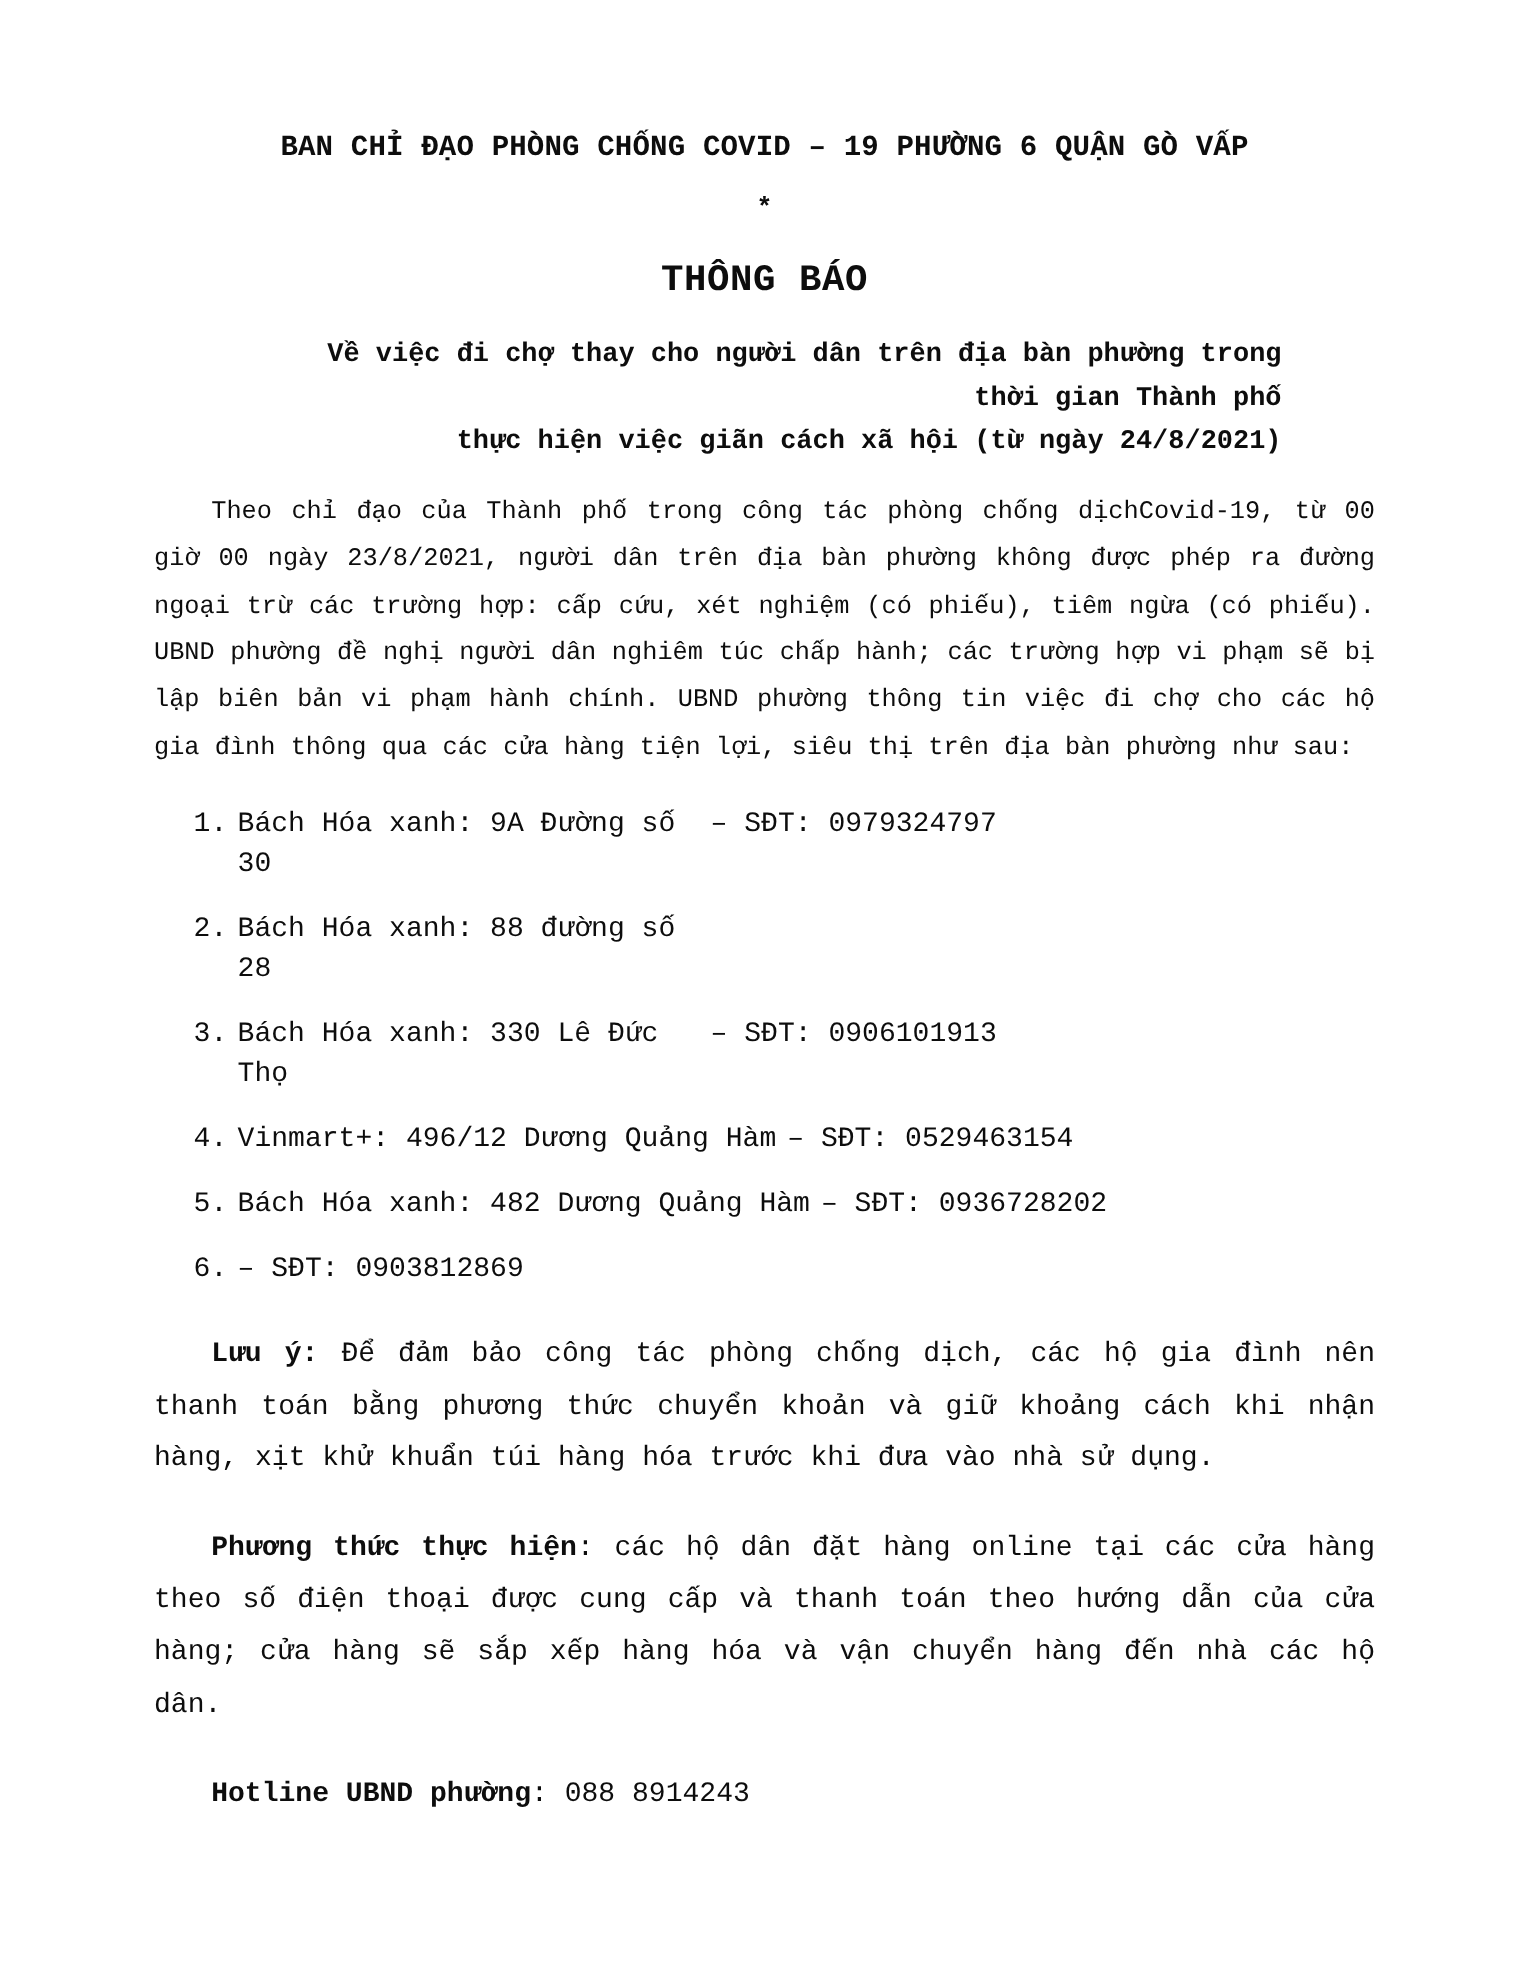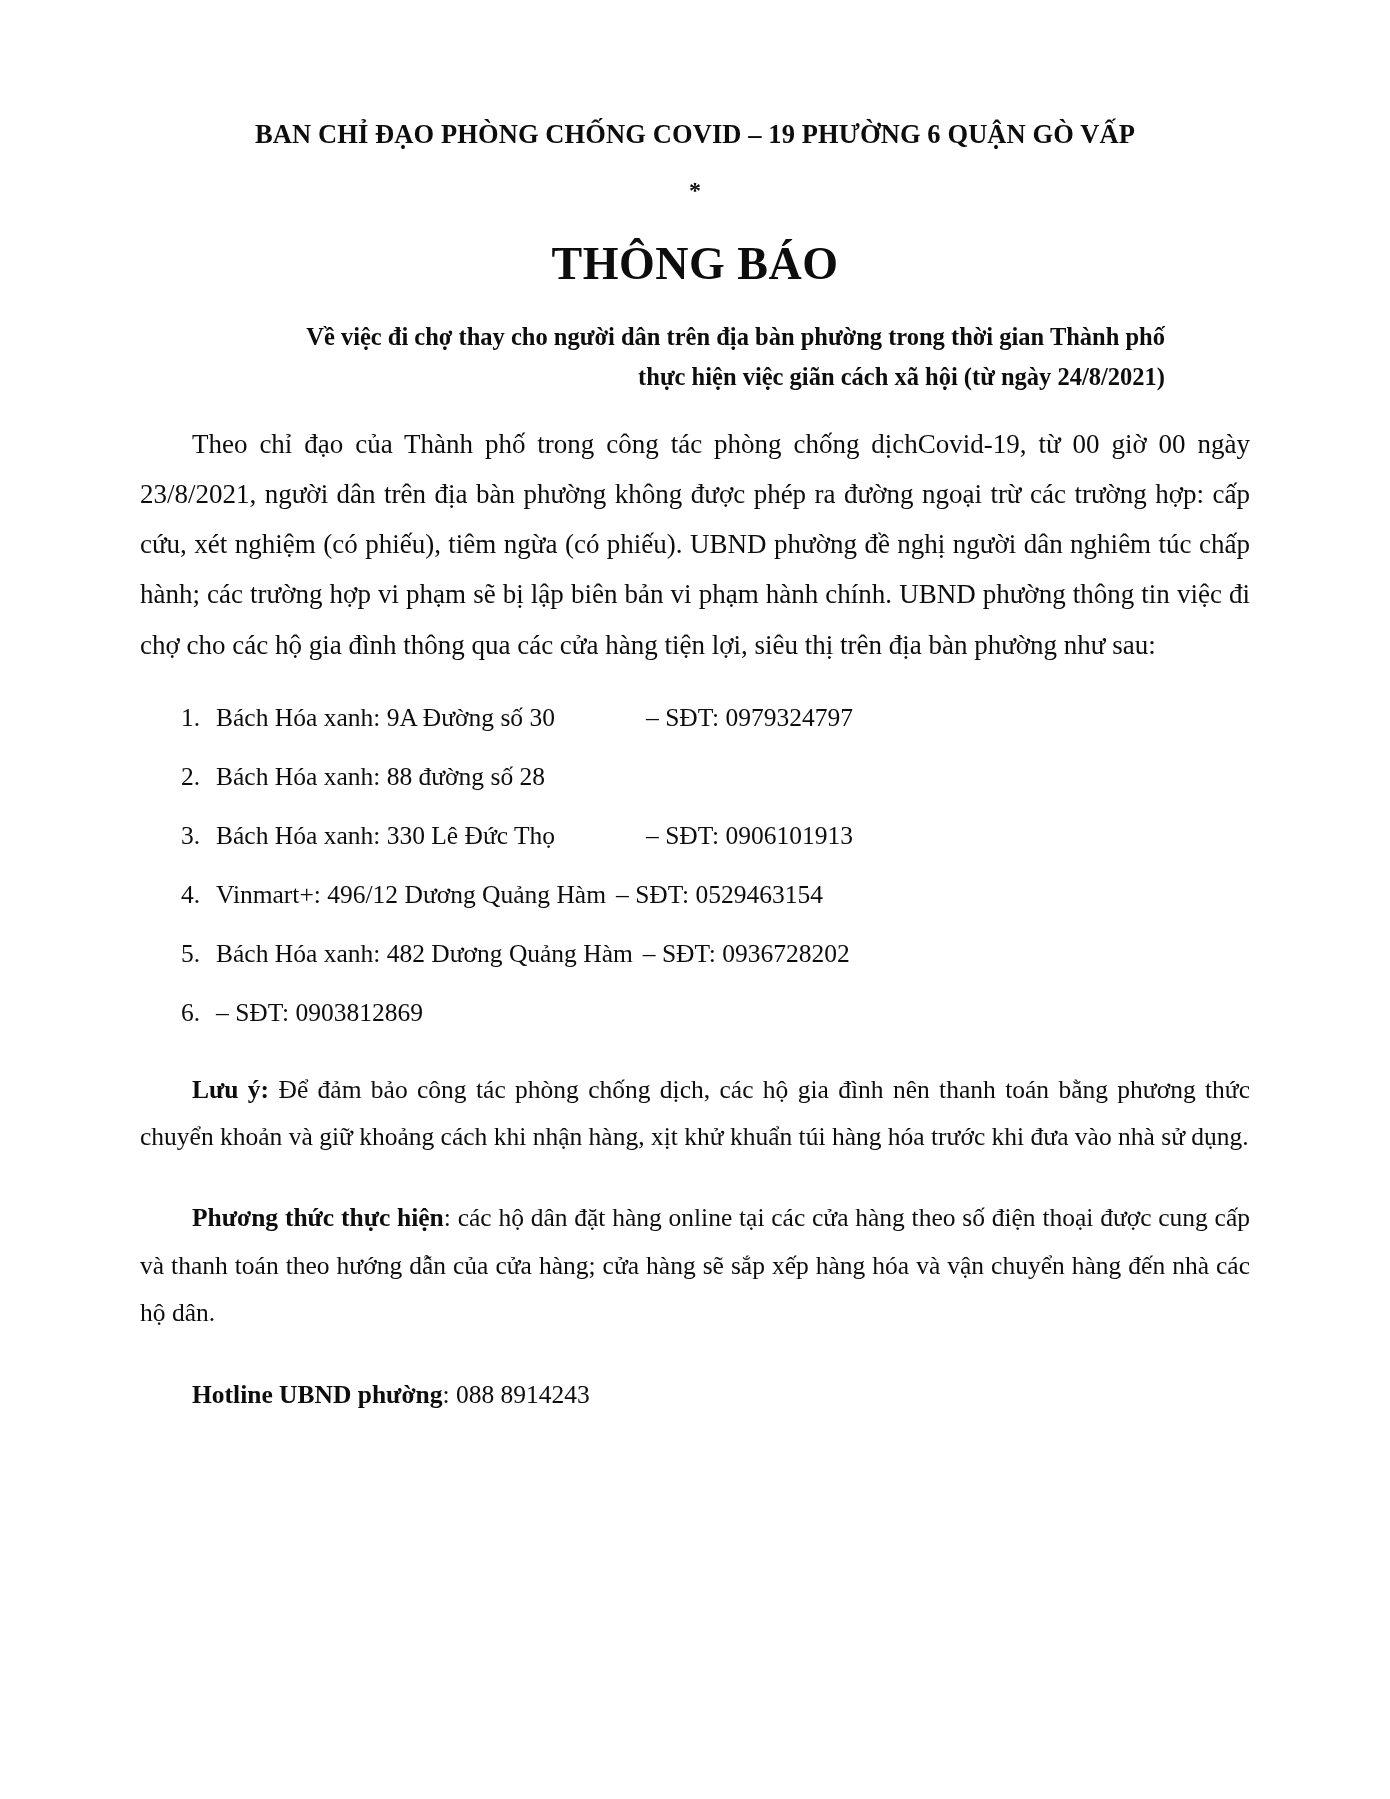--- a/index.html
+++ b/index.html
@@ -13,54 +13,55 @@
     font-family: "Liberation Serif", "DejaVu Serif", serif;
     color: #0d0d0d;
     -webkit-font-smoothing: antialiased;
   }
   .page {
     width: 1390px;
     height: 1546px;
     box-sizing: border-box;
     padding: 118px 140px 40px 140px;
     position: relative;
+    font-family: Liberation Mono, monospace;
   }
   .org-title {
     text-align: center;
     font-weight: bold;
     font-size: 26.5px;
     letter-spacing: 0.1px;
     line-height: 1.25;
     margin: 0;
   }
   .asterisk {
     text-align: center;
     font-size: 24px;
     font-weight: bold;
     margin: 27px 0 0 0;
     line-height: 1;
   }
   .doc-title {
     text-align: center;
     font-weight: bold;
-    font-size: 46px;
+    font-size: 34px;
     letter-spacing: 0.5px;
     margin: 34px 0 0 0;
     line-height: 1.2;
   }
   .subtitle {
     text-align: right;
     font-weight: bold;
     font-size: 24.5px;
     line-height: 1.62;
     margin: 26px auto 0 auto;
     max-width: 940px;
   }
   .body-para {
-    font-size: 27px;
+    font-size: 23px;
     line-height: 1.86;
     text-align: justify;
     text-justify: inter-word;
     margin: 22px 0 0 0;
     text-indent: 52px;
   }
   .store-list {
     list-style: none;
     margin: 30px 0 0 0;
     padding: 0;

